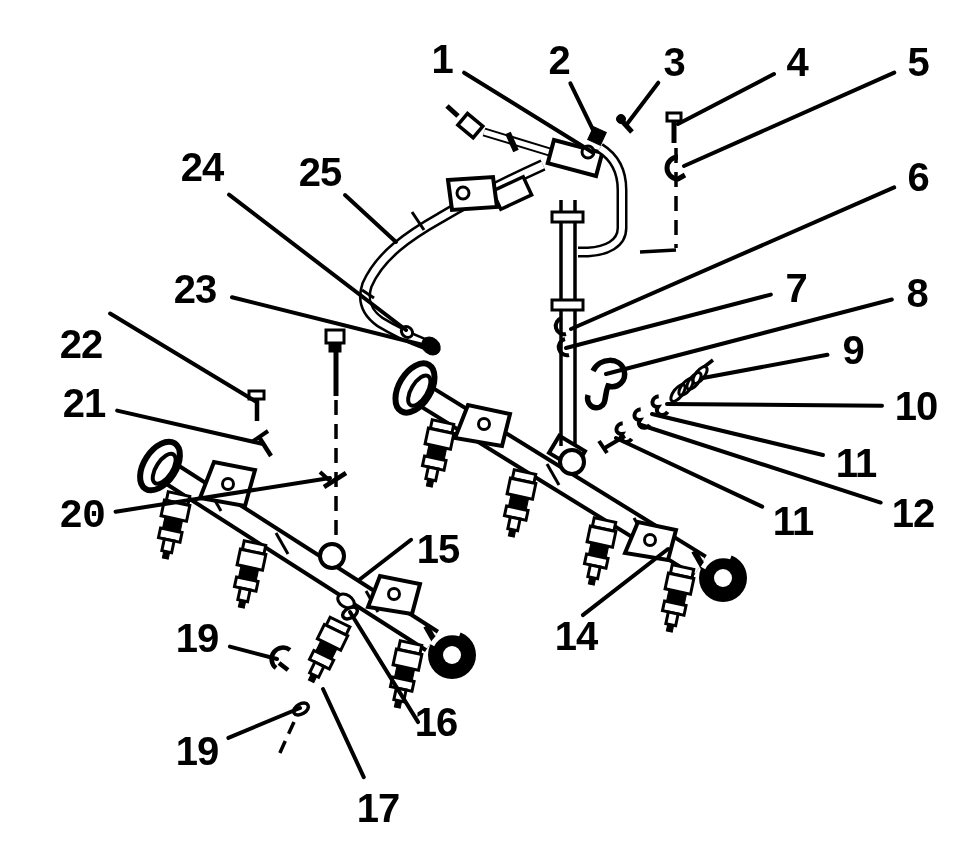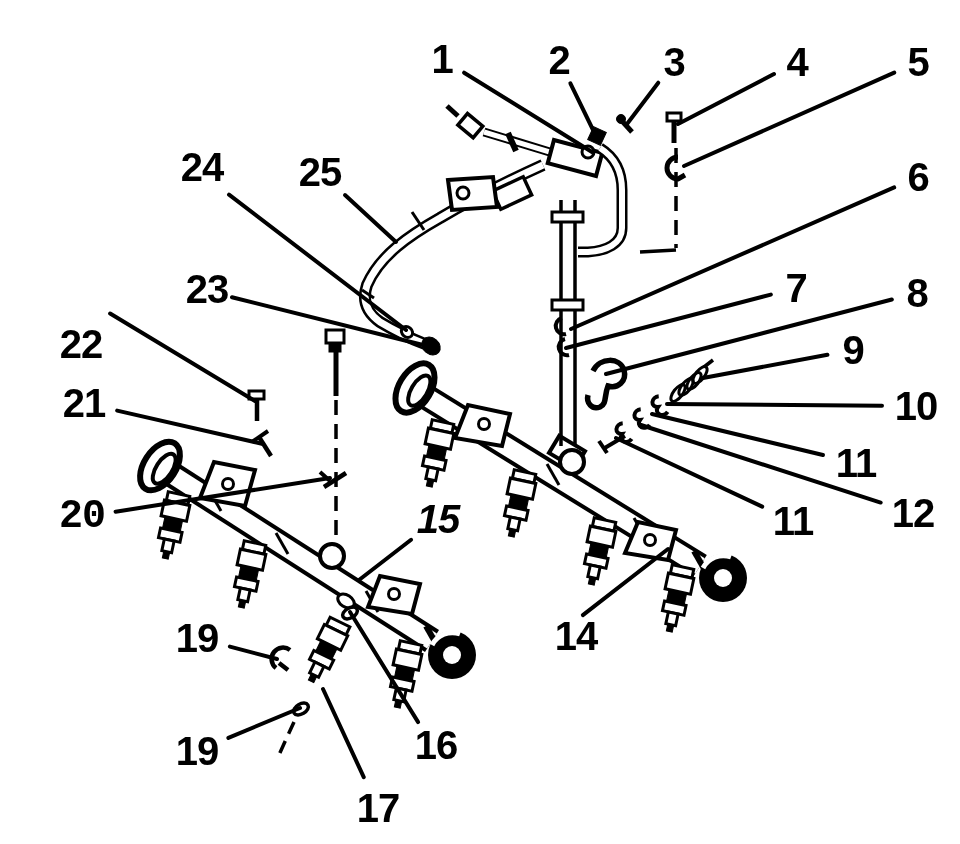--- a/index.html
+++ b/index.html
@@ -231,26 +231,26 @@
       <div class="callout" style="left: 918px; top: 62px;">5</div>
       <div class="callout" style="left: 918px; top: 177px;">6</div>
       <div class="callout" style="left: 796px; top: 288px;">7</div>
       <div class="callout" style="left: 917px; top: 293px;">8</div>
       <div class="callout" style="left: 853px; top: 350px;">9</div>
       <div class="callout" style="left: 916px; top: 406px;">10</div>
       <div class="callout" style="left: 856px; top: 463px;">11</div>
       <div class="callout" style="left: 913px; top: 513px;">12</div>
       <div class="callout" style="left: 793px; top: 521px;">11</div>
       <div class="callout" style="left: 556px; top: 636px; margin-left: 20px;">14</div>
-      <div class="callout" style="left: 438px; top: 519px; font-style: italic;">15</div>
-      <div class="callout" style="left: 436px; top: 745px; text-align: right;">16</div>
+      <div class="callout" style="left: 438px; top: 549px;">15</div>
+      <div class="callout" style="left: 436px; top: 722px; text-align: right;">16</div>
       <div class="callout" style="left: 378px; top: 808px;">17</div>
       <div class="callout" style="left: 197px; top: 751px;">19</div>
       <div class="callout" style="left: 197px; top: 638px;">19</div>
       <div class="callout" style="left: 82px; top: 517px; font-family: Liberation Mono, monospace;">20</div>
       <div class="callout" style="left: 84px; top: 403px;">21</div>
       <div class="callout" style="left: 81px; top: 296px; margin-top: 48px;">22</div>
-      <div class="callout" style="left: 207px; top: 289px;">23</div>
+      <div class="callout" style="left: 195px; top: 289px;">23</div>
       <div class="callout" style="left: 202px; top: 167px;">24</div>
       <div class="callout" style="left: 320px; top: 172px;">25</div>
     </div>
 
 </div>
 
 </body></html>

